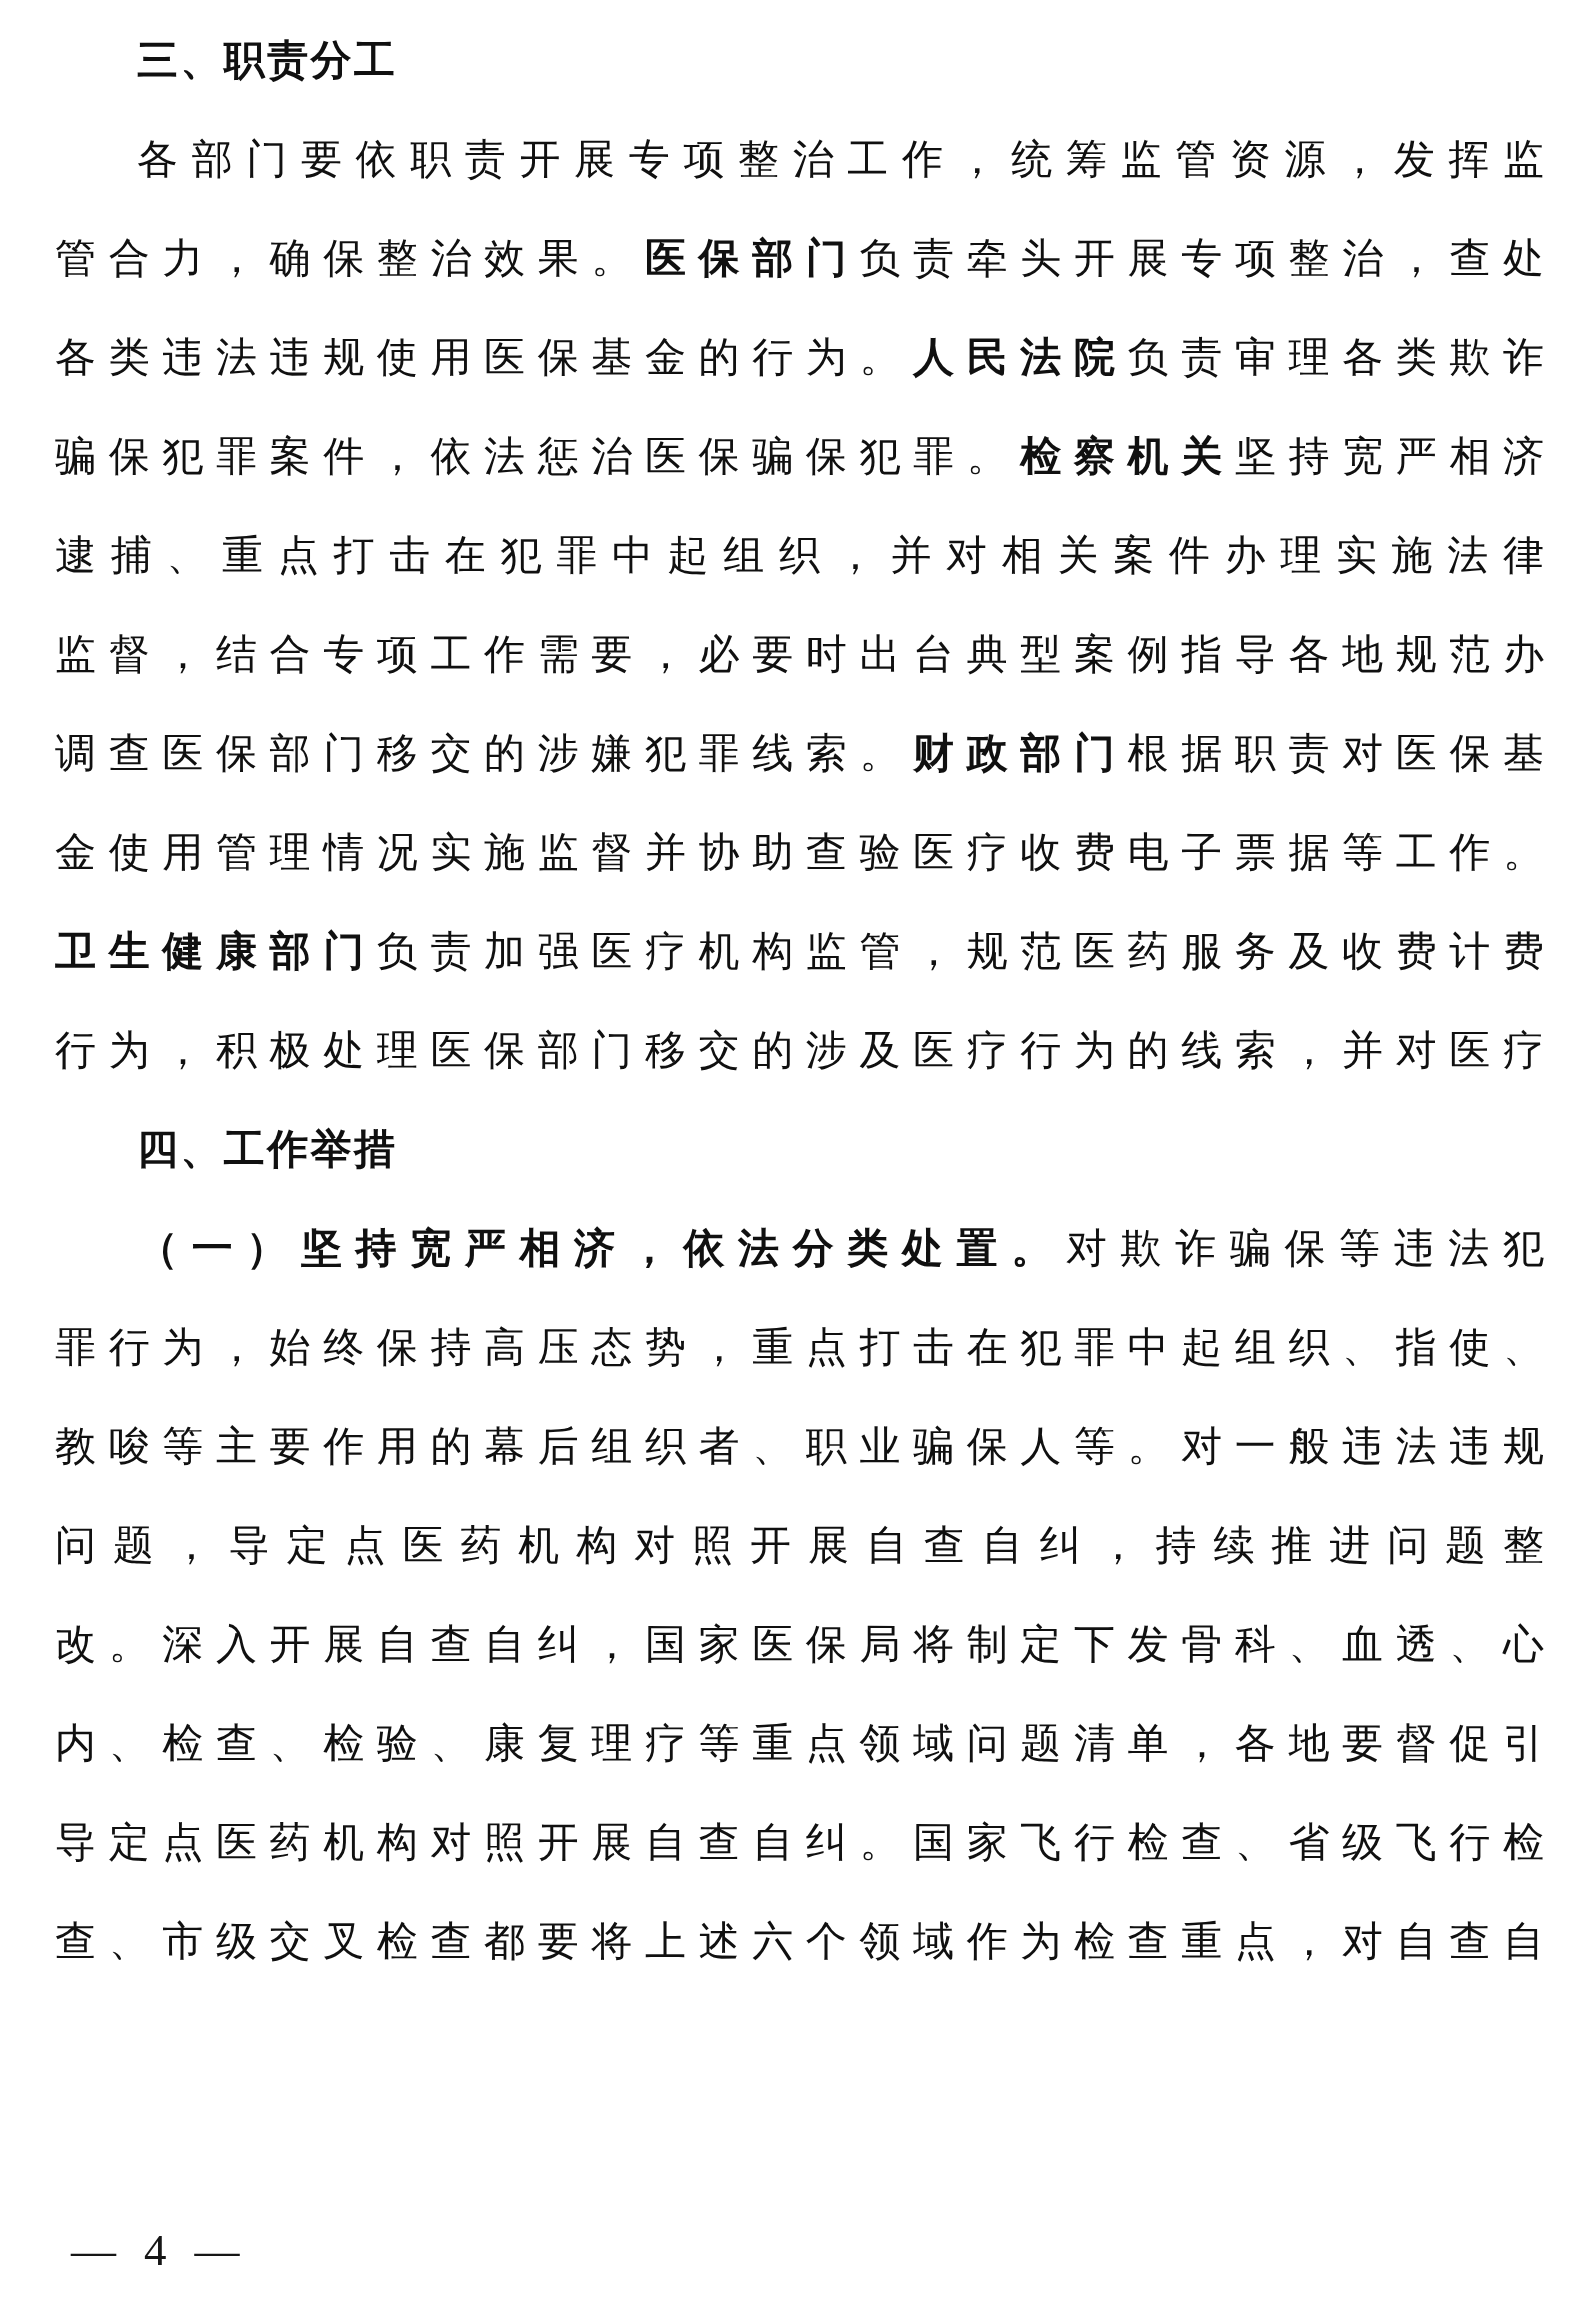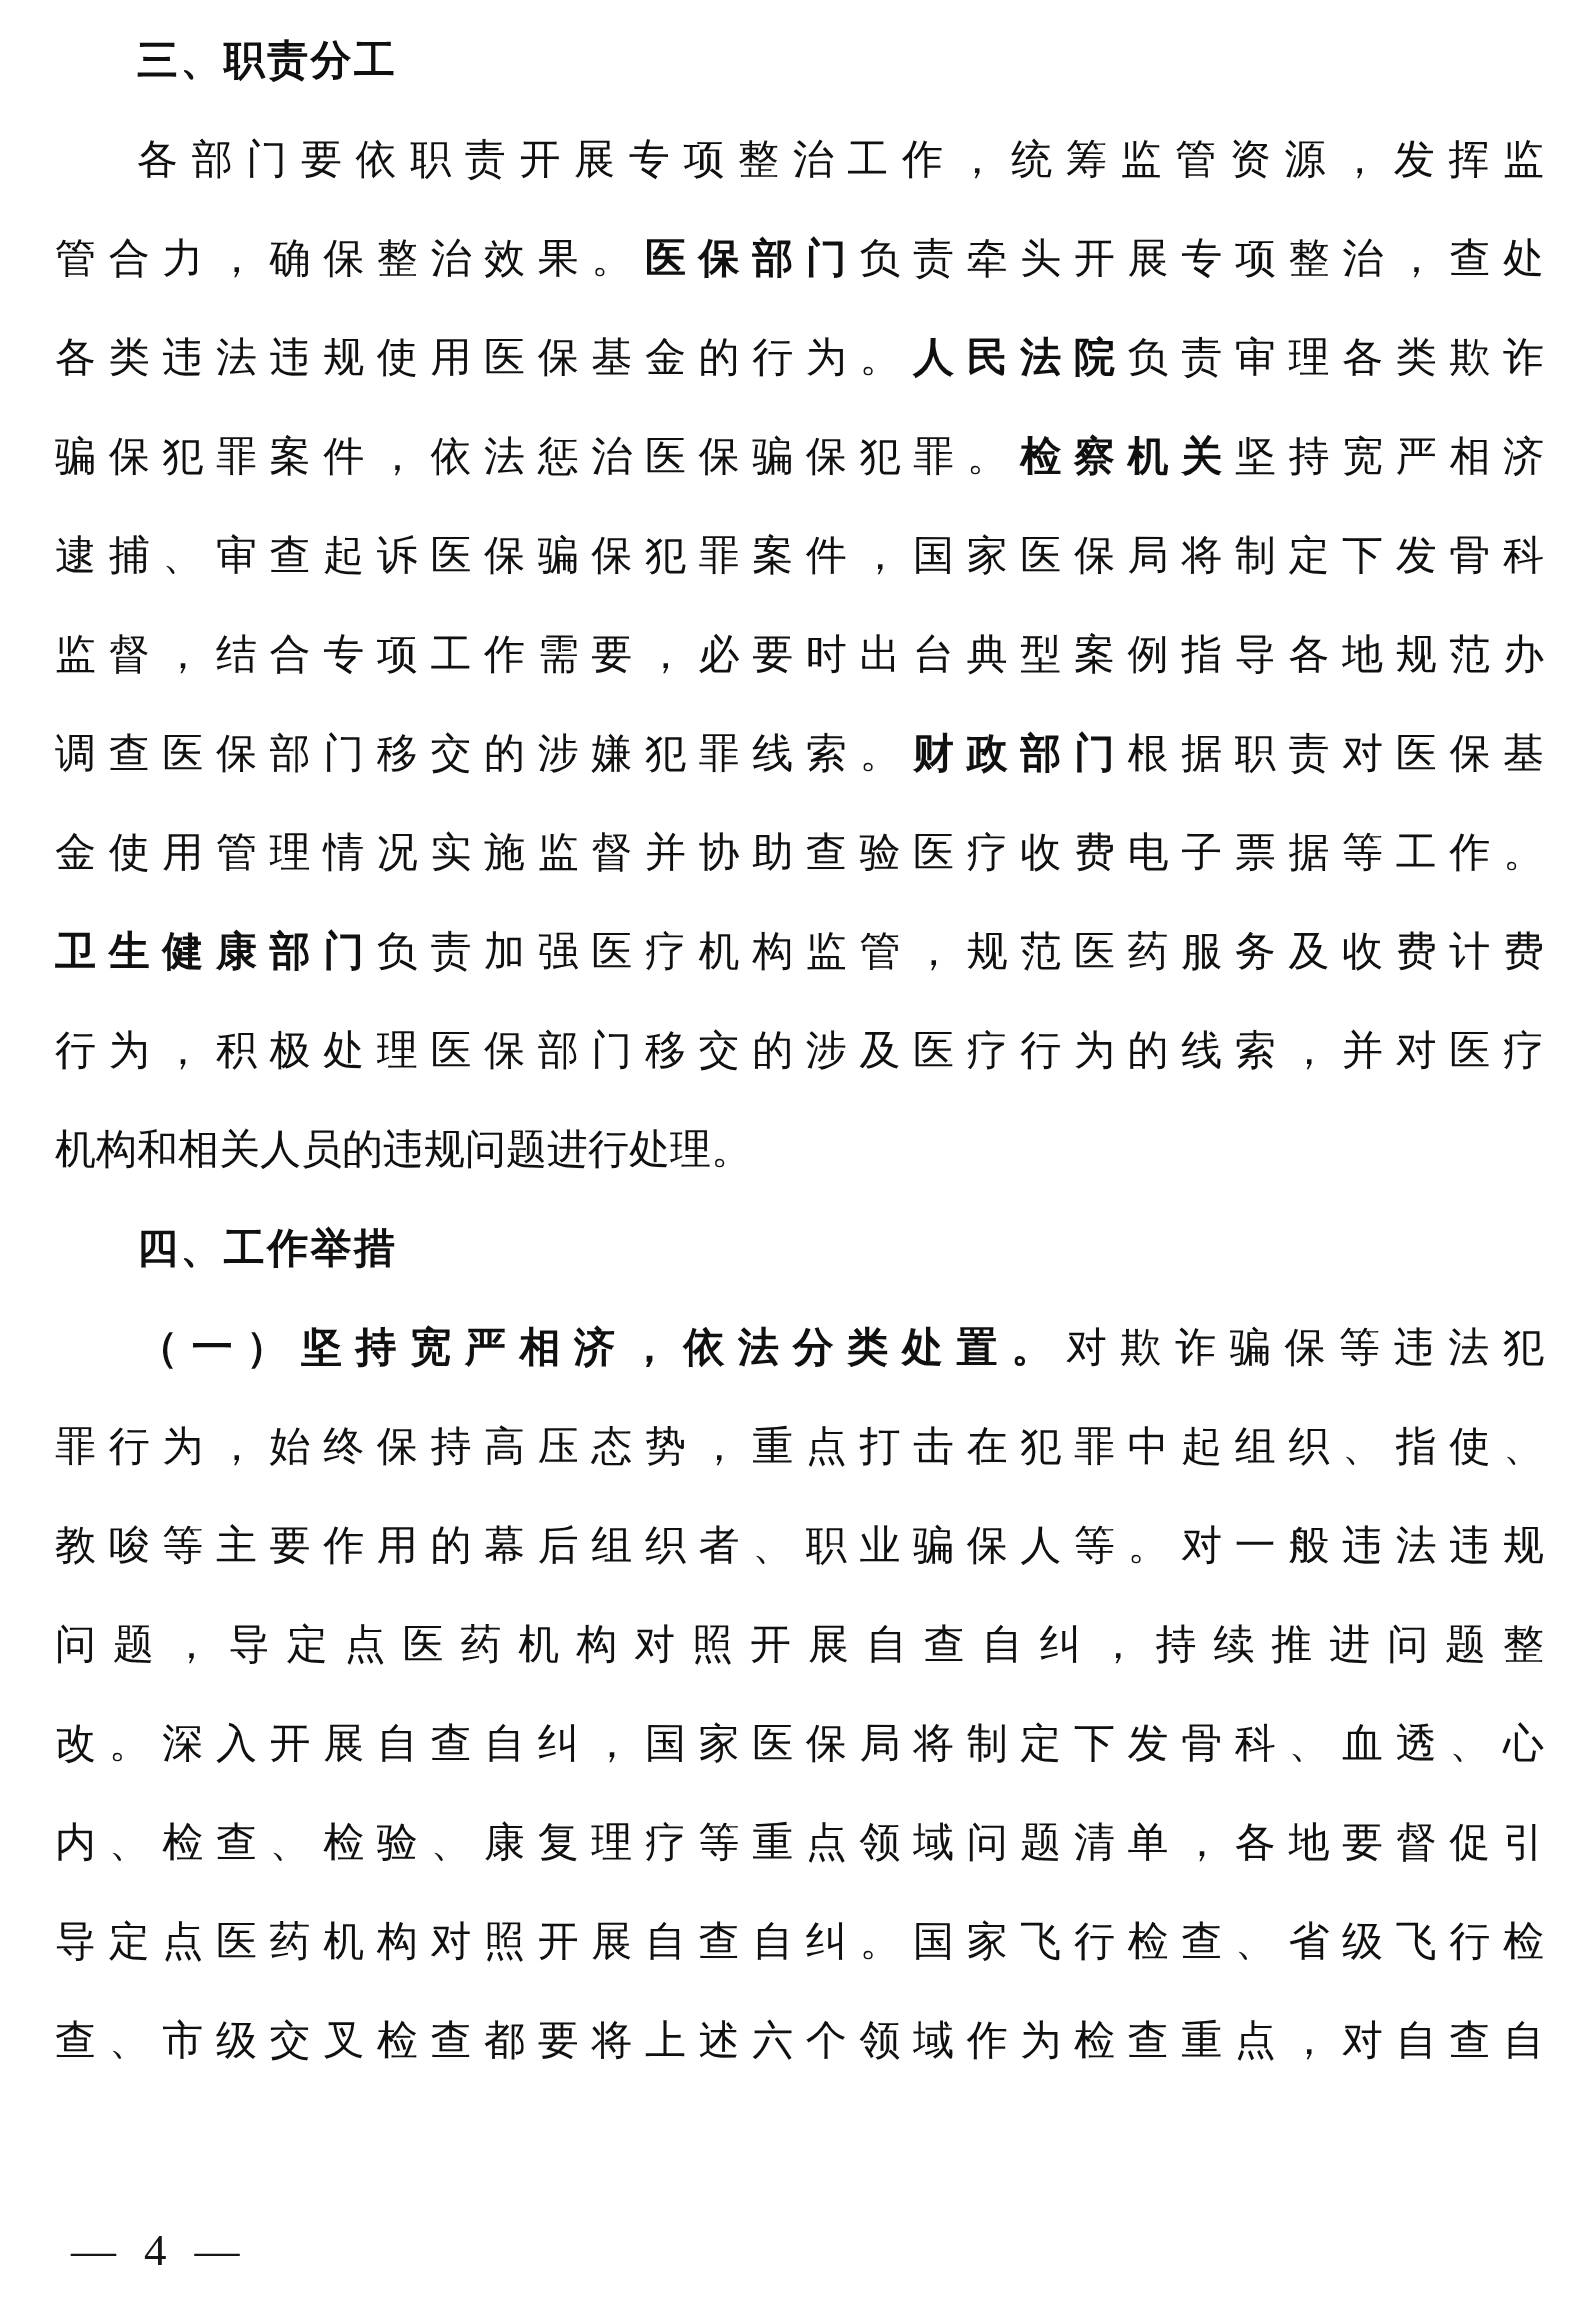--- a/index.html
+++ b/index.html
@@ -72,21 +72,21 @@
 
     <div class="line fill">
       <span class="seg">各类违法违规使用医保基金的行为。</span><span class="seg b">人民法院</span><span class="seg">负责审理各类欺诈</span>
     </div>
 
     <div class="line fill">
       <span class="seg">骗保犯罪案件，依法惩治医保骗保犯罪。</span><span class="seg b">检察机关</span><span class="seg">坚持宽严相济</span>
     </div>
 
     <div class="line fill">
-      <span class="seg">逮捕、审查起诉医保骗保犯罪案件，国家医保局将制定下发骨科</span>
+      <span class="seg">逮捕、重点打击在犯罪中起组织，并对相关案件办理实施法律</span>
     </div>
 
     <div class="line fill">
       <span class="seg">监督，结合专项工作需要，必要时出台典型案例指导各地规范办</span>
     </div>
 
 
     <div class="line fill">
       <span class="seg">调查医保部门移交的涉嫌犯罪线索。</span><span class="seg b">财政部门</span><span class="seg">根据职责对医保基</span>
     </div>
@@ -96,23 +96,20 @@
     </div>
 
     <div class="line fill">
       <span class="seg b">卫生健康部门</span><span class="seg">负责加强医疗机构监管，规范医药服务及收费计费</span>
     </div>
 
     <div class="line fill">
       <span class="seg">行为，积极处理医保部门移交的涉及医疗行为的线索，并对医疗</span>
     </div>
 
-    <div class="line">
-      <span class="seg">机构和相关人员的违规问题进行处理。</span>
-    </div>
 
     <div class="line heading indent">
       <span class="seg b">四、工作举措</span>
     </div>
 
     <div class="line fill indent">
       <span class="seg b">（一）坚持宽严相济，依法分类处置。</span><span class="seg">对欺诈骗保等违法犯</span>
     </div>
 
     <div class="line fill">

